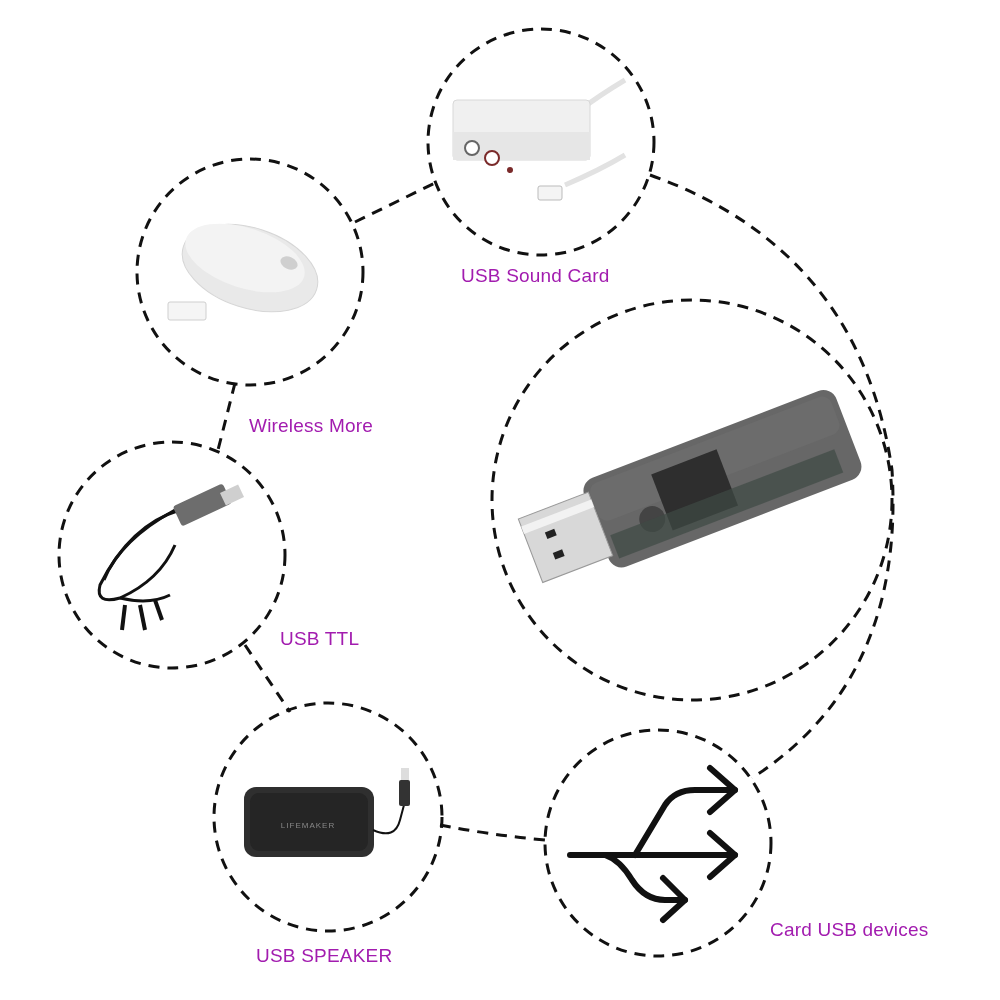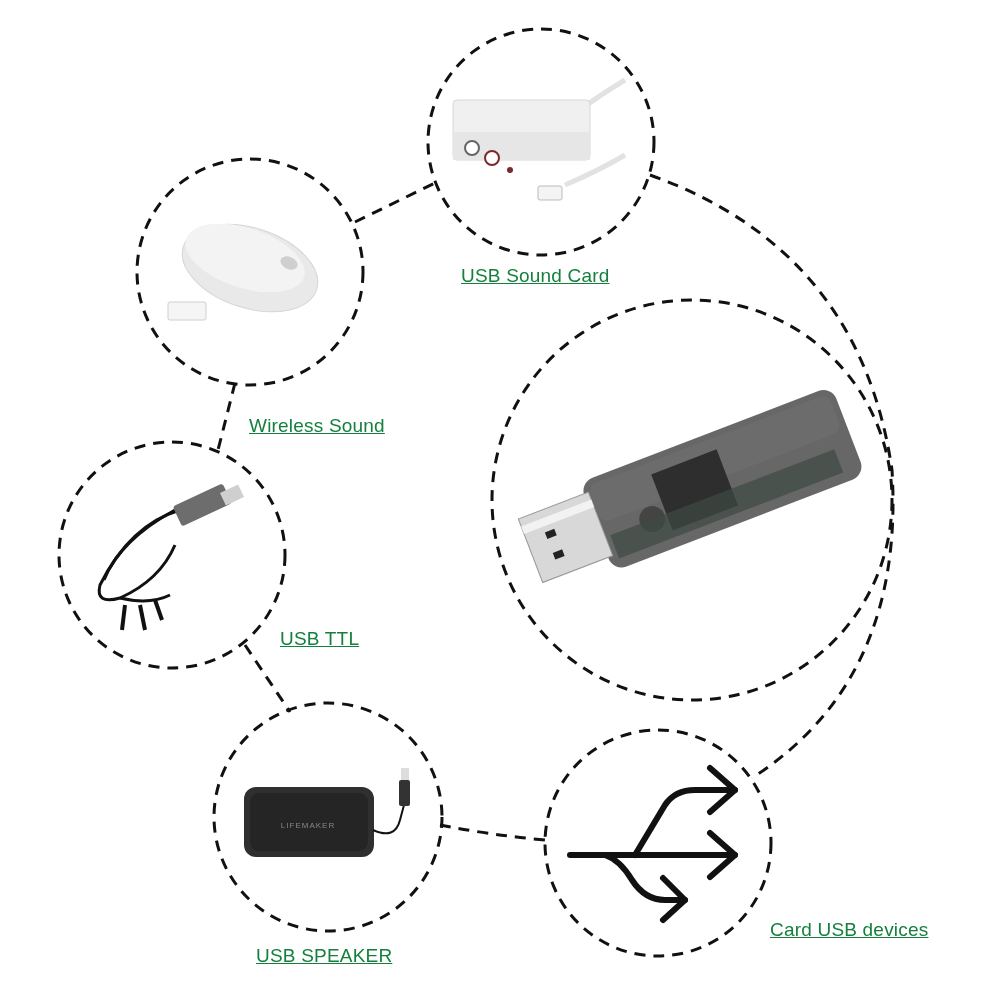--- a/index.html
+++ b/index.html
@@ -1,18 +1,18 @@
 <!DOCTYPE html>
 <html><head>
 <meta charset="utf-8">
 <style>
   html,body{margin:0;padding:0;background:#ffffff;}
   body{width:1000px;height:1000px;position:relative;overflow:hidden;font-family:"Liberation Sans","DejaVu Sans",sans-serif;}
   svg.canvas{position:absolute;left:0;top:0;width:1000px;height:1000px;}
-  .label{position:absolute;font-size:19px;color:#15803d;white-space:nowrap;letter-spacing:0.2px;text-decoration:underline;}
+  .label{position:absolute;font-size:19px;color:#a21caf;white-space:nowrap;letter-spacing:0.2px;}
 </style>
 </head>
 <body>
 
 <svg class="canvas" viewBox="0 0 1000 1000">
   <g fill="none" stroke="#111" stroke-width="3" stroke-dasharray="11 8">
 
     <path d="M355 222 L437 182"></path>
     <path d="M235 383 L218 450"></path>
     <path d="M245 645 L290 712"></path>
@@ -83,16 +83,16 @@
       <rect x="600" y="500" width="240" height="25" fill="#3f4a45" opacity="0.7"></rect>
       <rect x="520" y="452" width="75" height="68" fill="#d8d8d8" stroke="#999"></rect>
       <rect x="520" y="460" width="75" height="8" fill="#f2f2f2"></rect>
       <rect x="540" y="474" width="10" height="7" fill="#222"></rect>
       <rect x="540" y="496" width="10" height="7" fill="#222"></rect>
     </g>
   </g>
 </svg>
 
 <div class="label" style="left:461px;top:265px;">USB Sound Card</div>
-<div class="label" style="left:249px;top:415px;">Wireless Sound</div>
+<div class="label" style="left:249px;top:415px;">Wireless More</div>
 <div class="label" style="left:280px;top:628px;">USB TTL</div>
 <div class="label" style="left:256px;top:945px;">USB SPEAKER</div>
 <div class="label" style="left:770px;top:919px;">Card USB devices</div>
 
 </body></html>

